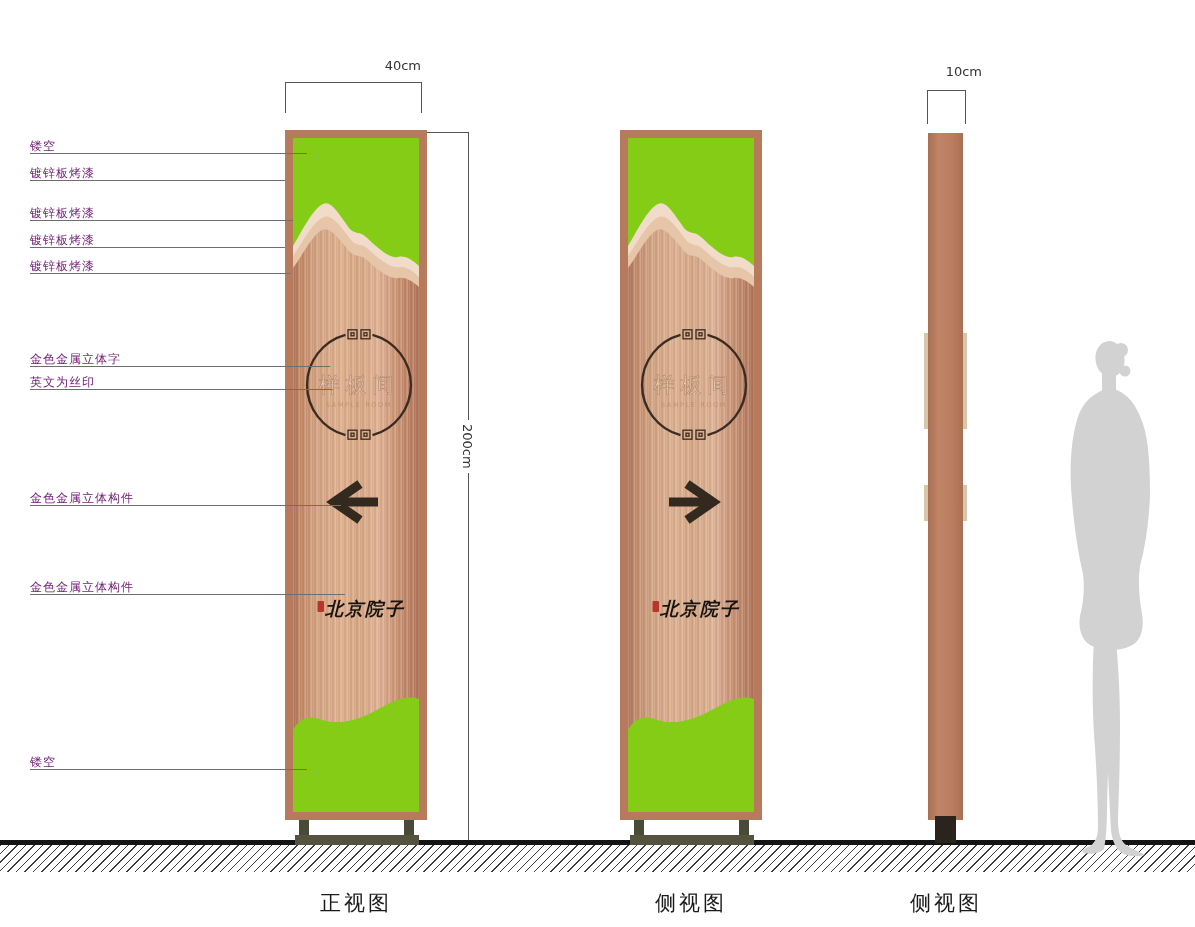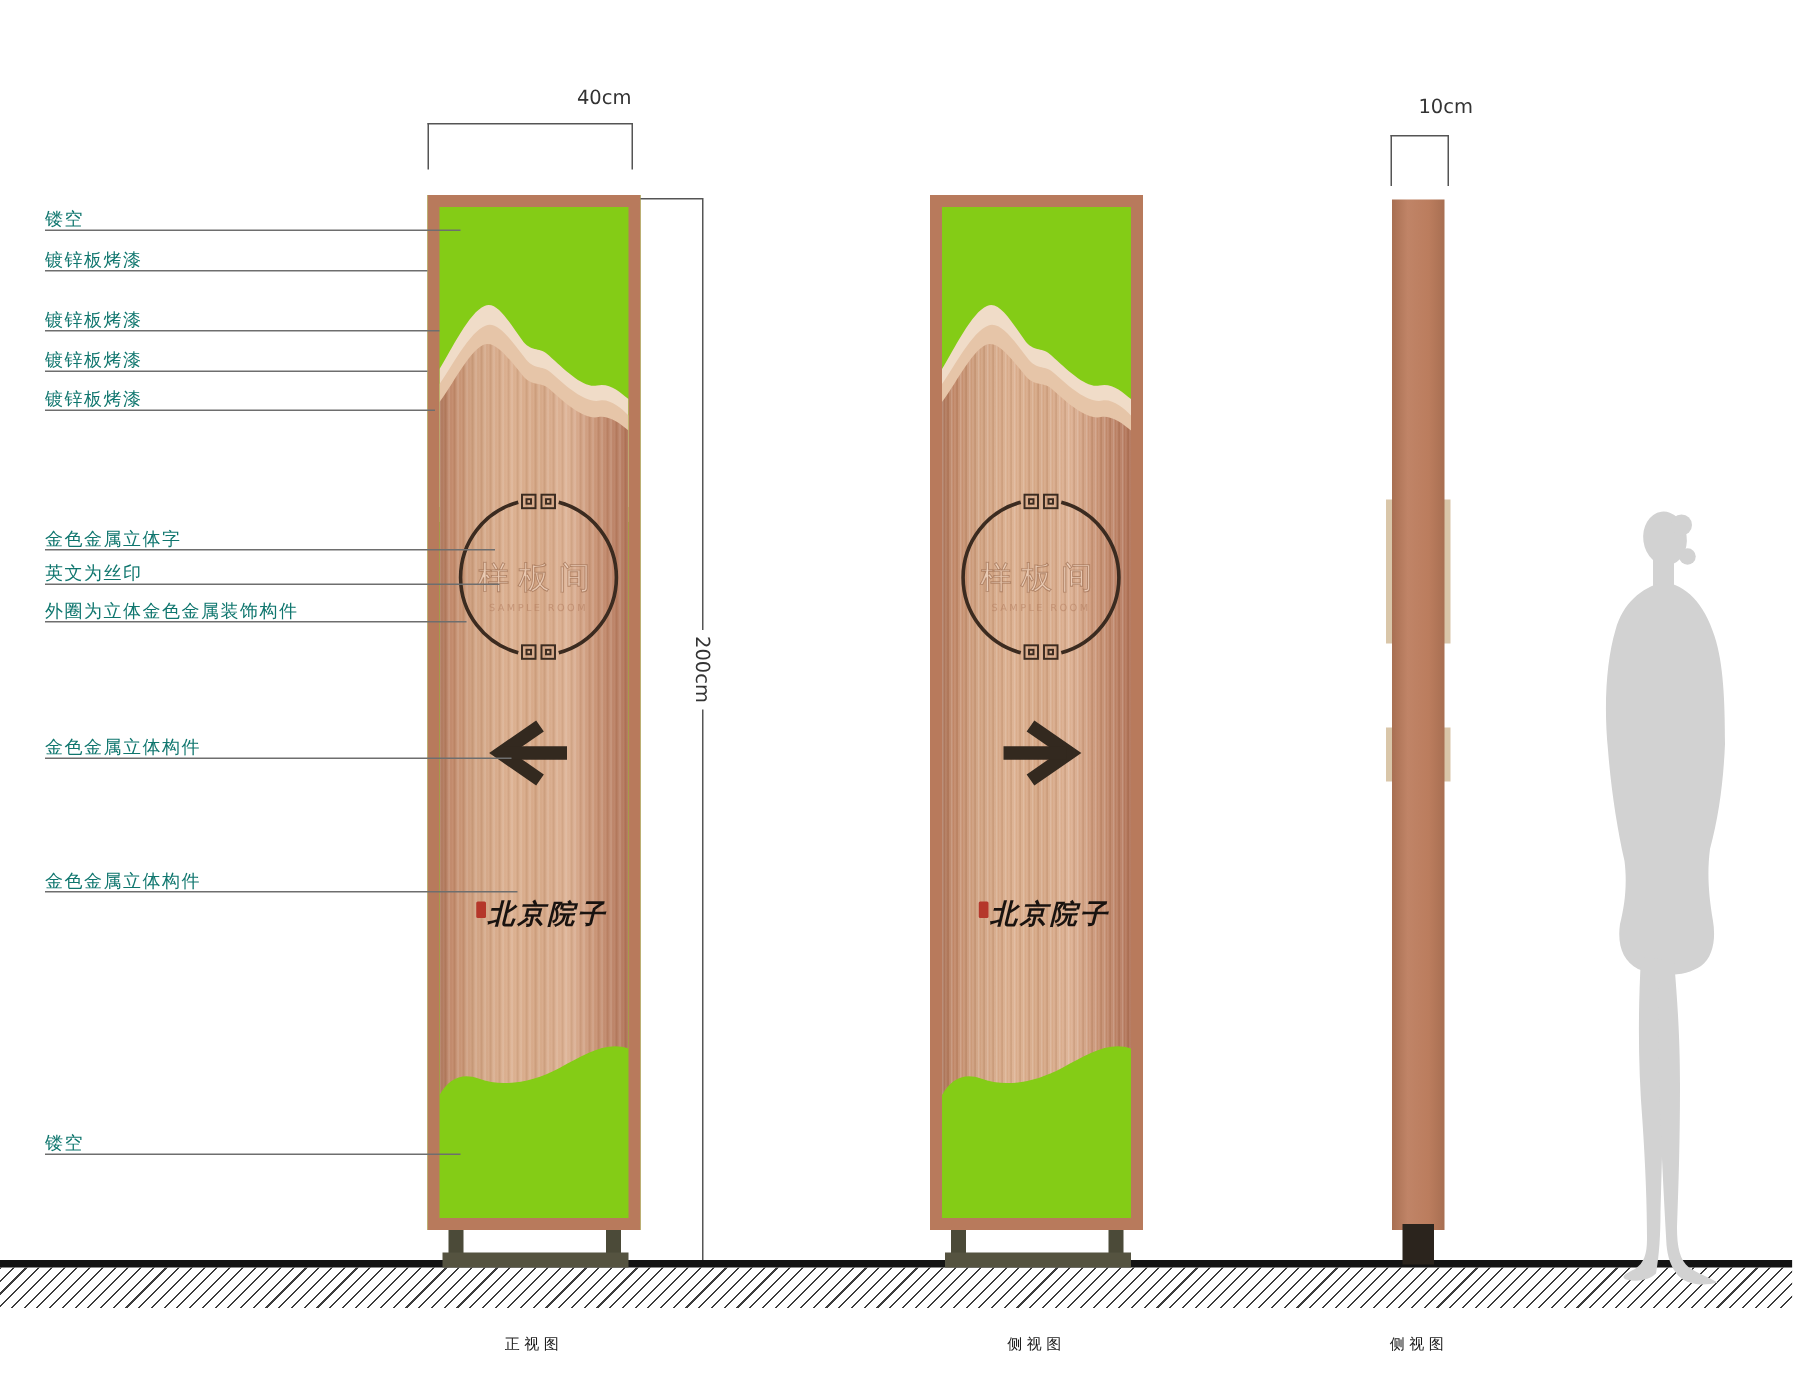--- a/index.html
+++ b/index.html
@@ -1,20 +1,20 @@
 <!DOCTYPE html>
 <html><head>
 <meta charset="utf-8">
 <style>
   html,body{margin:0;padding:0;background:#fff;}
   .canvas{position:relative;width:1195px;height:927px;background:#fff;overflow:hidden;
           font-family:"DejaVu Sans","Liberation Sans",sans-serif;}
   
   .callout{position:absolute;left:30px;height:17px;border-bottom:1px solid #6e6e6e;
-           display:flex;align-items:flex-end;font-size:12px;color:#0f766e;line-height:14px;
+           display:flex;align-items:flex-end;font-size:12px;color:#701a75;line-height:14px;
            z-index:6;letter-spacing:1px;}
   
   .dim-label{position:absolute;font-size:13px;color:#333;text-align:right;z-index:6;}
   .dim-bracket{position:absolute;border-top:1px solid #555;border-left:1px solid #555;
                border-right:1px solid #555;z-index:6;}
   .dim-vline{position:absolute;width:0;border-left:1px solid #555;z-index:4;}
   .dim-htick{position:absolute;height:0;border-top:1px solid #555;z-index:4;}
   .dim-vtext{position:absolute;writing-mode:vertical-rl;text-orientation:sideways;
              font-size:13px;color:#333;background:#fff;padding:4px 1px;z-index:5;}
   
@@ -24,21 +24,21 @@
   .base-bar{background:#555340;}
   
   .profile-col{position:absolute;z-index:2;
     background:linear-gradient(90deg,#a86f52 0%,#c08467 30%,#bb7d5e 70%,#a86f52 100%);}
   .profile-tab{position:absolute;background:#d9c6a9;z-index:1;}
   .profile-foot{position:absolute;background:#2b241d;z-index:2;}
   
   .ground-line{position:absolute;left:0;top:840px;width:1195px;height:5px;background:#141414;z-index:0;}
   .ground-hatch{position:absolute;left:0;top:845px;width:1195px;height:27px;z-index:0;
     background:repeating-linear-gradient(135deg,#3c3c3c 0 1px,transparent 1px 6px);}
-  .caption{position:absolute;width:130px;text-align:center;font-size:10px;color:#1a1a1a;
+  .caption{position:absolute;width:130px;text-align:center;font-size:21px;color:#1a1a1a;
            letter-spacing:3px;z-index:6;top:889px;}
   .silhouette{position:absolute;z-index:3;}
 </style>
 </head>
 <body>
 
 <div class="canvas">
 
   <div class="callout" style="top:136px;width:277px">
       <span>镂空</span>
@@ -53,23 +53,20 @@
       <span>镀锌板烤漆</span>
     </div>
   <div class="callout" style="top:256px;width:260px">
       <span>镀锌板烤漆</span>
     </div>
   <div class="callout" style="top:349px;width:300px">
       <span>金色金属立体字</span>
     </div>
   <div class="callout" style="top:372px;width:303px">
       <span>英文为丝印</span>
-    </div>
-  <div class="callout" style="top:397px;width:281px">
-      <span>外圈为立体金色金属装饰构件</span>
     </div>
   <div class="callout" style="top:488px;width:311px">
       <span>金色金属立体构件</span>
     </div>
   <div class="callout" style="top:577px;width:315px">
       <span>金色金属立体构件</span>
     </div>
   <div class="callout" style="top:752px;width:277px">
       <span>镂空</span>
     </div>

